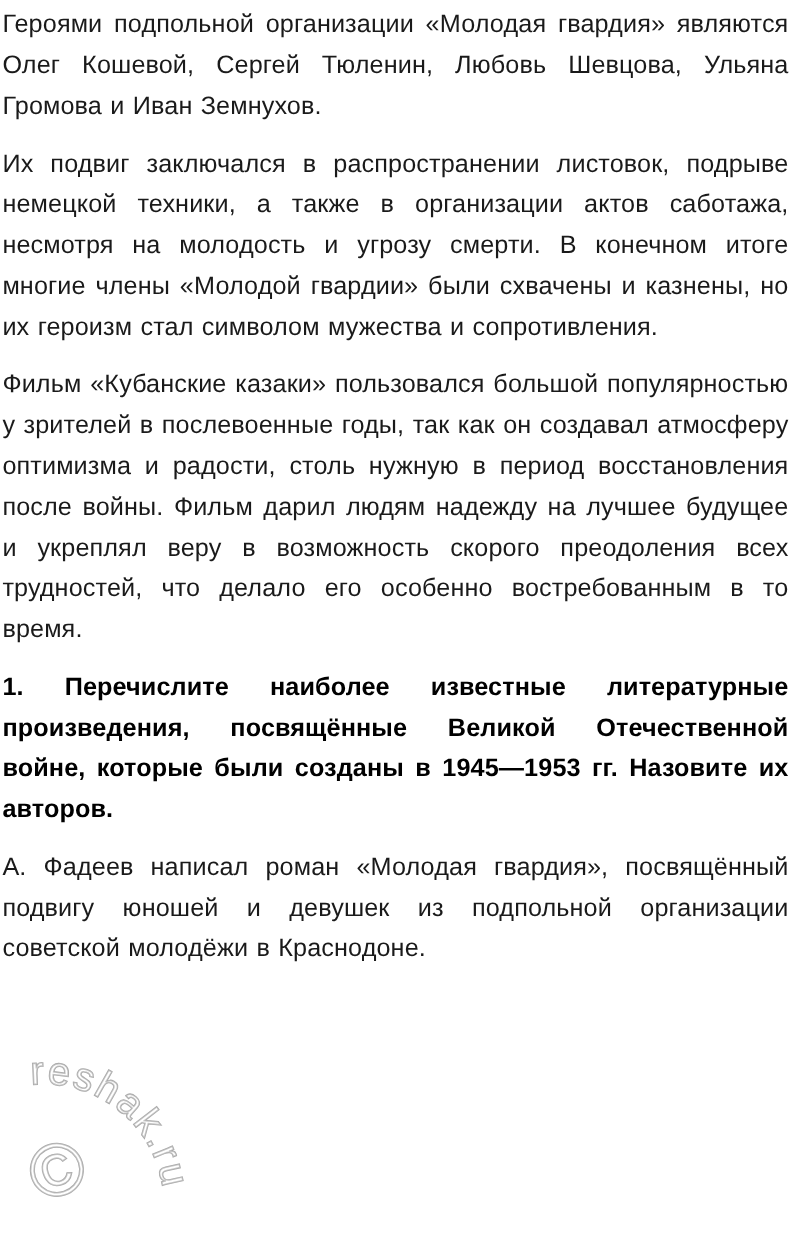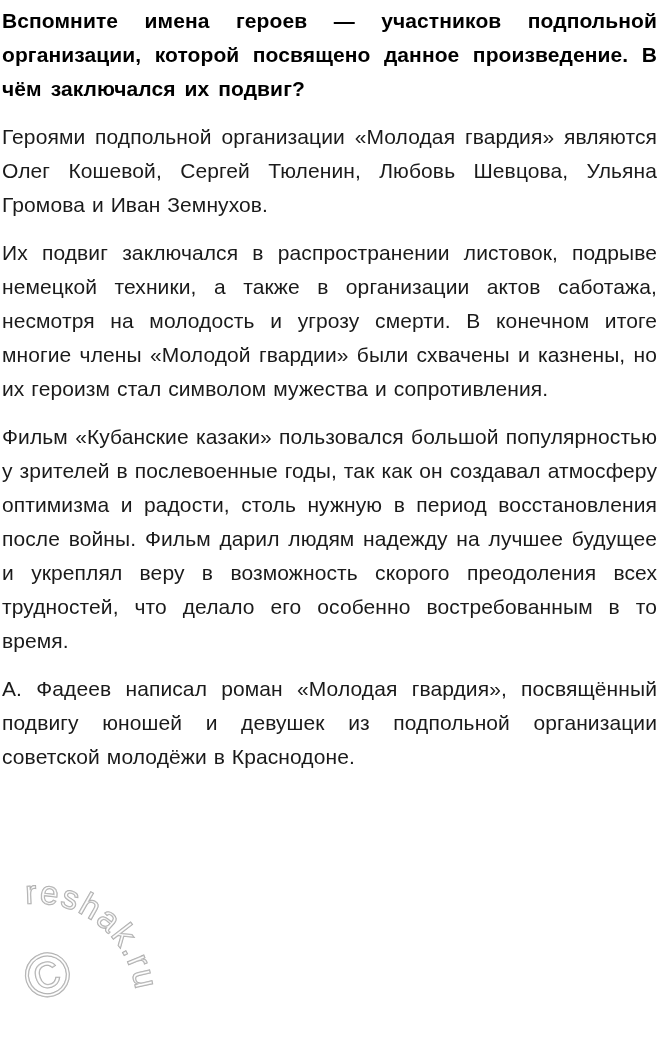--- a/index.html
+++ b/index.html
@@ -66,19 +66,19 @@
     <path id="wm-arc" d="M 26 46 A 100 100 0 0 1 135 128" fill="none"></path>
   </defs>
   <text font-size="33" letter-spacing="2">
     <textPath href="#wm-arc">reshak.ru</textPath>
   </text>
   <text x="24" y="138" font-size="62" transform="rotate(-18 48 115)">©</text>
 </svg>
 
 <main class="page">
   <div class="blocks" id="blocks">
-      <p class="question">Вспомните имена героев — участников подпольной организации, которой посвящено данное произведение. В чём заключался их подвиг?</p>
       <p class="answer">Героями подпольной организации «Молодая гвардия» являются Олег Кошевой, Сергей Тюленин, Любовь Шевцова, Ульяна Громова и Иван Земнухов.</p>
       <p class="answer">Их подвиг заключался в распространении листовок, подрыве немецкой техники, а также в организации актов саботажа, несмотря на молодость и угрозу смерти. В конечном итоге многие члены «Молодой гвардии» были схвачены и казнены, но их героизм стал символом мужества и сопротивления.</p>
       <p class="answer">Фильм «Кубанские казаки» пользовался большой популярностью у зрителей в послевоенные годы, так как он создавал атмосферу оптимизма и радости, столь нужную в период восстановления после войны. Фильм дарил людям надежду на лучшее будущее и укреплял веру в возможность скорого преодоления всех трудностей, что делало его особенно востребованным в то время.</p>
+      <p class="question">1. Перечислите наиболее известные литературные произведения, посвящённые Великой Отечественной войне, которые были созданы в 1945—1953 гг. Назовите их авторов.</p>
       <p class="answer">А. Фадеев написал роман «Молодая гвардия», посвящённый подвигу юношей и девушек из подпольной организации советской молодёжи в Краснодоне.</p>
     </div>
 </main>
 
 </body></html>

